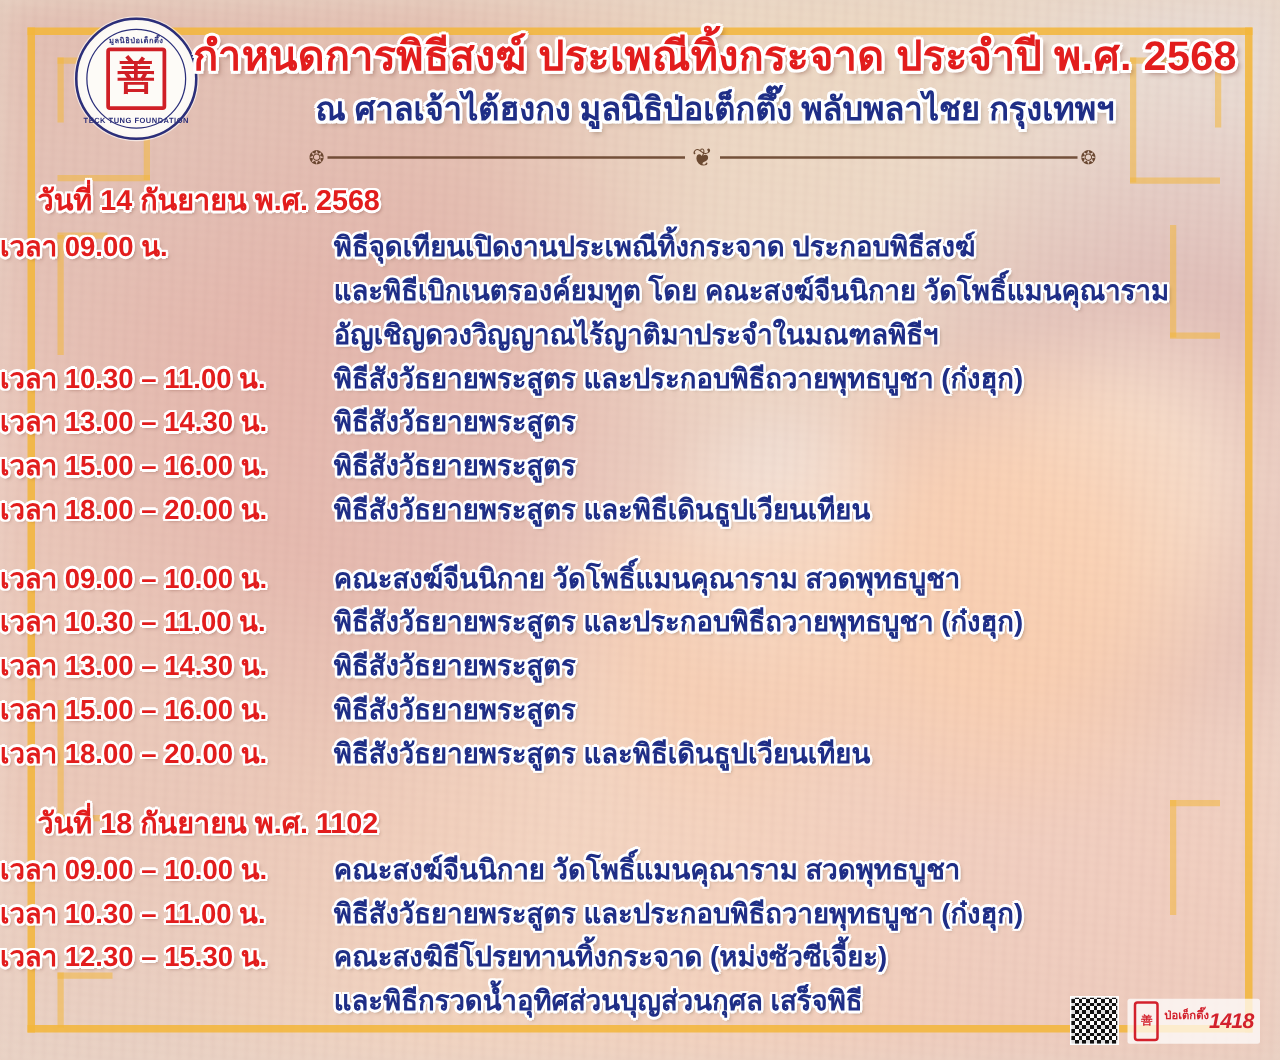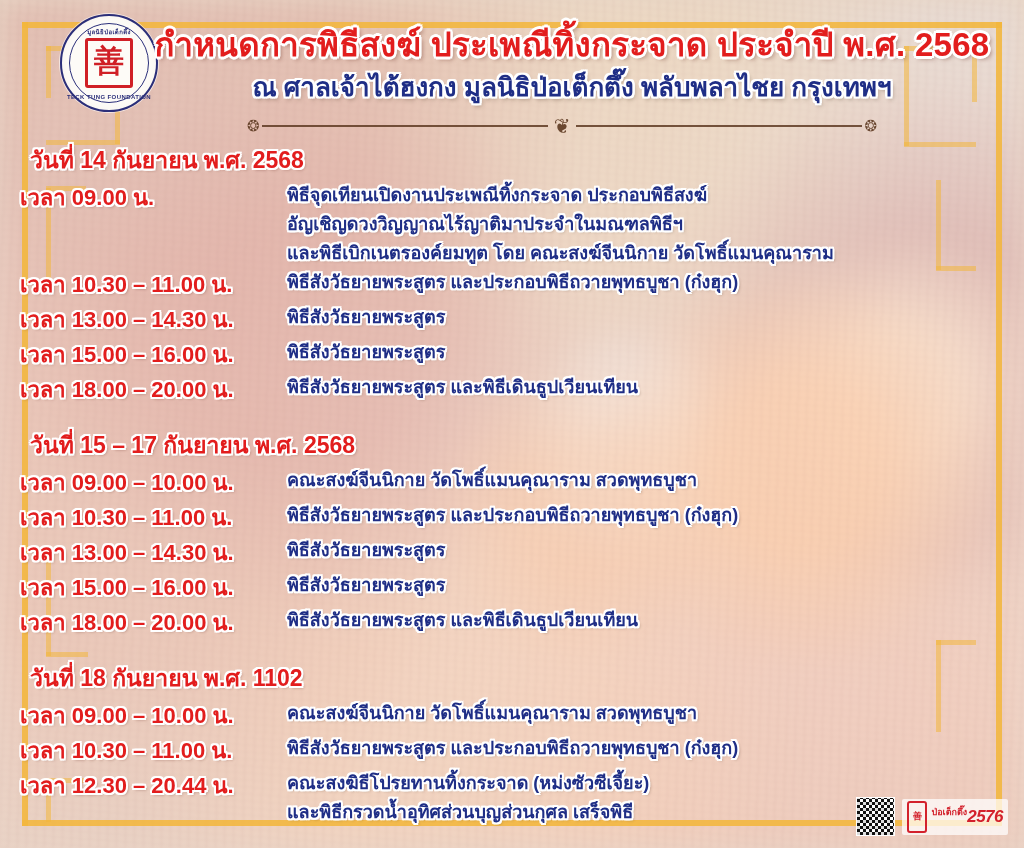--- a/index.html
+++ b/index.html
@@ -114,30 +114,30 @@
 
   
   .schedule{position:absolute;left:0;top:142px;width:1024px;}
   .day-head{
     margin:0 0 2px 30px;font-size:23px;font-weight:bold;color:#e21d1d;
     text-shadow:
       -1.6px -1.6px 0 #fff, 1.6px -1.6px 0 #fff, -1.6px 1.6px 0 #fff, 1.6px 1.6px 0 #fff,
       0 -2px 0 #fff, 0 2px 0 #fff, -2px 0 0 #fff, 2px 0 0 #fff,
       2px 2px 3px rgba(90,30,20,.4);
   }
-  .row{position:relative;display:flex;align-items:flex-start;margin-left:20px;min-height:29px;}
+  .row{position:relative;display:flex;align-items:flex-start;min-height:29px;}
   .time{
     flex:0 0 267px;font-size:22px;font-weight:bold;color:#e21d1d;white-space:nowrap;
     text-shadow:
       -1.6px -1.6px 0 #fff, 1.6px -1.6px 0 #fff, -1.6px 1.6px 0 #fff, 1.6px 1.6px 0 #fff,
       0 -2px 0 #fff, 0 2px 0 #fff, -2px 0 0 #fff, 2px 0 0 #fff,
       2px 2px 3px rgba(90,30,20,.4);
   }
   .desc{
-    flex:1;font-size:18px;font-weight:bold;color:#1f2e86;
+    flex:1;font-size:22px;font-weight:bold;color:#1f2e86;
     text-shadow:
       -1.6px -1.6px 0 #fff, 1.6px -1.6px 0 #fff, -1.6px 1.6px 0 #fff, 1.6px 1.6px 0 #fff,
       0 -2px 0 #fff, 0 2px 0 #fff, -2px 0 0 #fff, 2px 0 0 #fff,
       2px 2px 3px rgba(60,40,20,.35);
   }
   .desc .cont{display:block;}
   .day-block{margin-bottom:4px;}
   .gap{height:16px;}
 
   .note{
@@ -225,22 +225,22 @@
   </div>
 
   <div class="schedule">
 
     <div class="day-block">
       <div class="day-head">วันที่ 14 กันยายน พ.ศ. 2568</div>
       <div class="row">
         <div class="time">เวลา  09.00 น.</div>
         <div class="desc">
           <span class="cont">พิธีจุดเทียนเปิดงานประเพณีทิ้งกระจาด ประกอบพิธีสงฆ์</span>
+          <span class="cont">และพิธีเบิกเนตรองค์ยมทูต โดย คณะสงฆ์จีนนิกาย วัดโพธิ์แมนคุณาราม</span>
           <span class="cont">อัญเชิญดวงวิญญาณไร้ญาติมาประจำในมณฑลพิธีฯ</span>
-          <span class="cont">และพิธีเบิกเนตรองค์ยมทูต โดย คณะสงฆ์จีนนิกาย วัดโพธิ์แมนคุณาราม</span>
         </div>
       </div>
       <div class="row">
         <div class="time">เวลา  10.30 – 11.00 น.</div>
         <div class="desc">พิธีสังวัธยายพระสูตร และประกอบพิธีถวายพุทธบูชา (ก๋งฮุก)</div>
       </div>
       <div class="row">
         <div class="time">เวลา  13.00 – 14.30 น.</div>
         <div class="desc">พิธีสังวัธยายพระสูตร</div>
       </div>
@@ -250,21 +250,20 @@
       </div>
       <div class="row">
         <div class="time">เวลา  18.00 – 20.00 น.</div>
         <div class="desc">พิธีสังวัธยายพระสูตร และพิธีเดินธูปเวียนเทียน</div>
       </div>
     </div>
 
     <div class="gap"></div>
 
     <div class="day-block">
-      <div class="day-head">วันที่ 15 – 17 กันยายน พ.ศ. 2568</div>
       <div class="row">
         <div class="time">เวลา  09.00 – 10.00 น.</div>
         <div class="desc">คณะสงฆ์จีนนิกาย วัดโพธิ์แมนคุณาราม สวดพุทธบูชา</div>
       </div>
       <div class="row">
         <div class="time">เวลา  10.30 – 11.00 น.</div>
         <div class="desc">พิธีสังวัธยายพระสูตร และประกอบพิธีถวายพุทธบูชา (ก๋งฮุก)</div>
       </div>
       <div class="row">
         <div class="time">เวลา  13.00 – 14.30 น.</div>
@@ -286,35 +285,35 @@
       <div class="day-head">วันที่ 18 กันยายน พ.ศ. 1102</div>
       <div class="row">
         <div class="time">เวลา  09.00 – 10.00 น.</div>
         <div class="desc">คณะสงฆ์จีนนิกาย วัดโพธิ์แมนคุณาราม สวดพุทธบูชา</div>
       </div>
       <div class="row">
         <div class="time">เวลา  10.30 – 11.00 น.</div>
         <div class="desc">พิธีสังวัธยายพระสูตร  และประกอบพิธีถวายพุทธบูชา (ก๋งฮุก)</div>
       </div>
       <div class="row">
-        <div class="time">เวลา  12.30 – 20.44 น.</div>
+        <div class="time">เวลา  12.30 – 15.30 น.</div>
         <div class="desc">
           <span class="cont">คณะสงฆิธีโปรยทานทิ้งกระจาด (หม่งซัวซีเจี้ยะ)</span>
           <span class="cont">และพิธีกรวดน้ำอุทิศส่วนบุญส่วนกุศล  เสร็จพิธี</span>
         </div>
       </div>
     </div>
 
   </div>
 
 
   <div class="badges">
     <div class="qr"></div>
     <div class="hotline">
       <div class="phone">善</div>
       <div class="txt">
         <span class="brand">ป่อเต็กตึ๊ง</span>
-        <span class="num">2576</span>
+        <span class="num">1418</span>
       </div>
     </div>
   </div>
 
 </div>
 
 </body></html>

